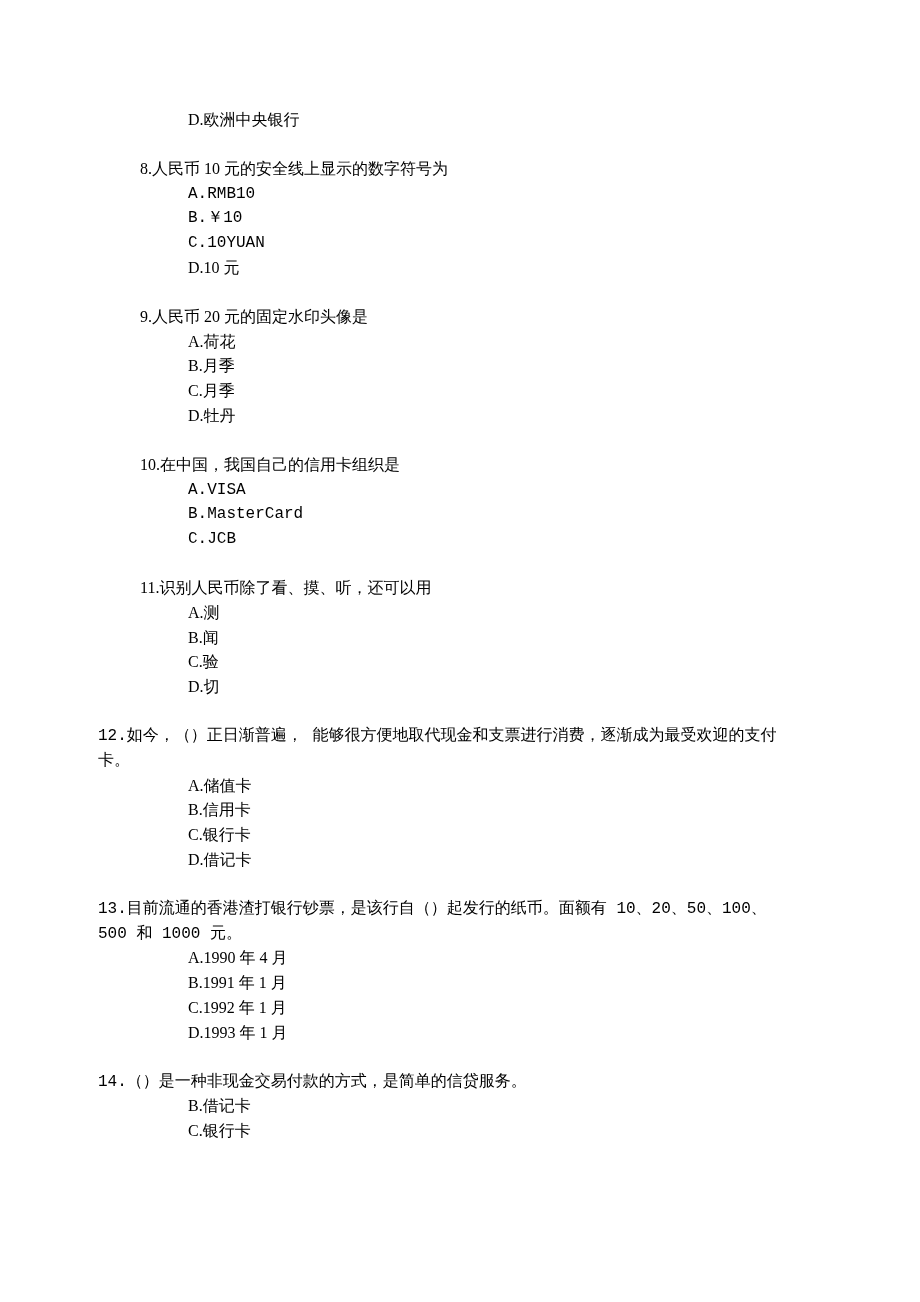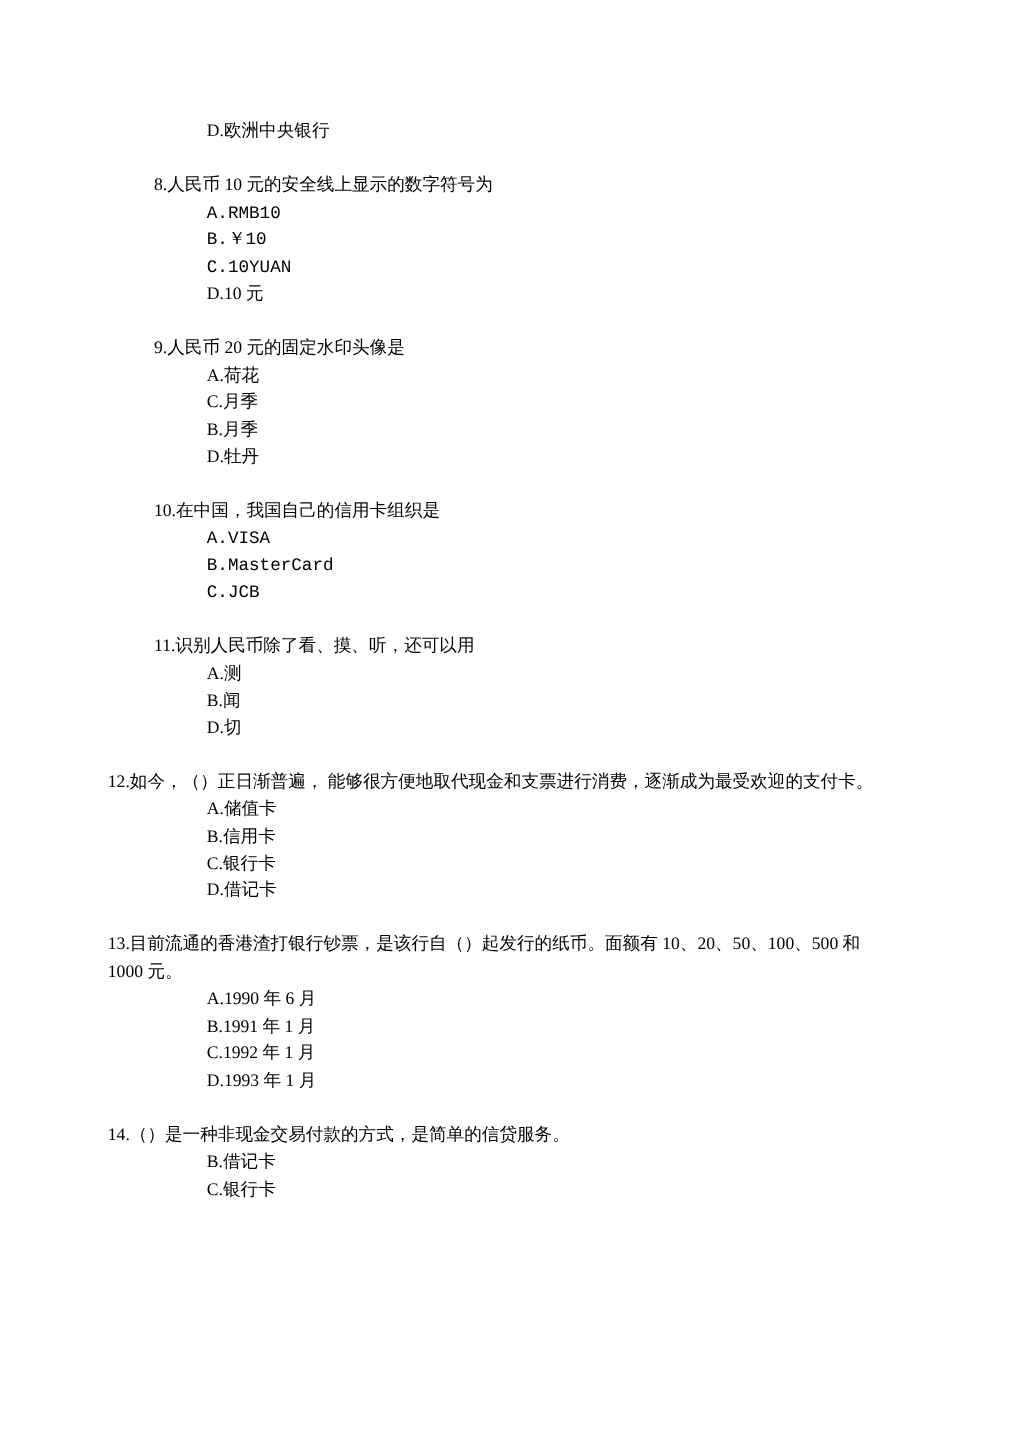--- a/index.html
+++ b/index.html
@@ -23,20 +23,21 @@
   .orphan-option {
     padding-left: 90px;
     margin-bottom: 24px;
   }
   .stem {
     padding-left: 42px;
     text-indent: 0;
   }
   .stem-wrap {
     padding-left: 0px;
+    font-family: Liberation Mono, monospace;
   }
   .options {
     padding-left: 90px;
   }
   .option-line {
     
   }
   .mono-ish {
     font-family: Liberation Mono, monospace;
   }
@@ -57,58 +58,59 @@
       <div class="option-line mono-ish">B.￥10</div>
       <div class="option-line mono-ish">C.10YUAN</div>
       <div class="option-line">D.10 元</div>
     </div>
   </div>
 
   <div class="block">
     <div class="stem">9.人民币 20 元的固定水印头像是</div>
     <div class="options">
       <div class="option-line">A.荷花</div>
+      <div class="option-line">B.月季</div>
       <div class="option-line">C.月季</div>
-      <div class="option-line">B.月季</div>
       <div class="option-line">D.牡丹</div>
     </div>
   </div>
 
   <div class="block">
     <div class="stem">10.在中国，我国自己的信用卡组织是</div>
     <div class="options">
       <div class="option-line mono-ish">A.VISA</div>
       <div class="option-line mono-ish">B.MasterCard</div>
       <div class="option-line mono-ish">C.JCB</div>
     </div>
   </div>
 
   <div class="block">
     <div class="stem">11.识别人民币除了看、摸、听，还可以用</div>
     <div class="options">
       <div class="option-line">A.测</div>
       <div class="option-line">B.闻</div>
+      <div class="option-line">C.验</div>
       <div class="option-line">D.切</div>
     </div>
   </div>
 
   <div class="block">
     <div class="stem-wrap"> 12.如今，（）正日渐普遍， 能够很方便地取代现金和支票进行消费，逐渐成为最受欢迎的支付卡。</div>
     <div class="options">
       <div class="option-line">A.储值卡</div>
       <div class="option-line">B.信用卡</div>
       <div class="option-line">C.银行卡</div>
       <div class="option-line">D.借记卡</div>
     </div>
   </div>
 
   <div class="block">
     <div class="stem-wrap"> 13.目前流通的香港渣打银行钞票，是该行自（）起发行的纸币。面额有 10、20、50、100、500 和 1000 元。</div>
     <div class="options">
-      <div class="option-line">A.1990 年 6 月</div>
+      <div class="option-line">A.1990 年 4 月</div>
       <div class="option-line">B.1991 年 1 月</div>
       <div class="option-line">C.1992 年 1 月</div>
       <div class="option-line">D.1993 年 1 月</div>
     </div>
   </div>
 
   <div class="block">
     <div class="stem-wrap"> 14.（）是一种非现金交易付款的方式，是简单的信贷服务。</div>
     <div class="options">
       <div class="option-line">B.借记卡</div>

